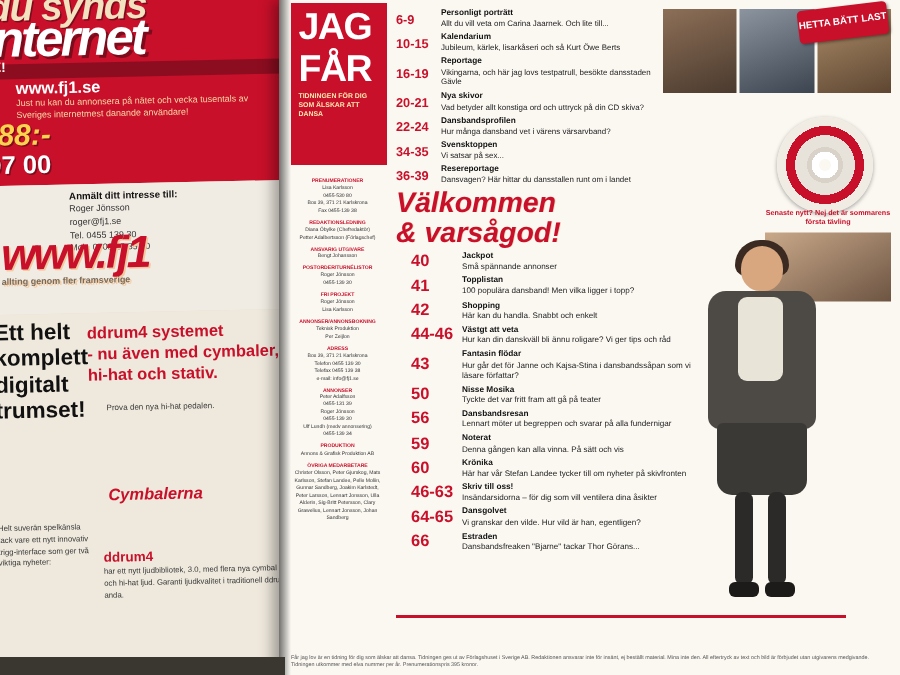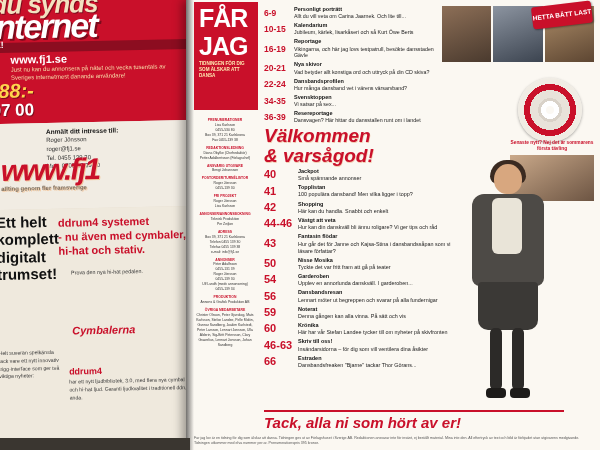--- a/index.html
+++ b/index.html
@@ -154,21 +154,21 @@
     width:84px;height:46px;margin-top:3px;
     background:linear-gradient(150deg,#caa98a,#6d5543);
   }
   
   .welcome{
     position:absolute;left:78px;top:126px;width:200px;
     color:#c9102a;font-size:19px;font-weight:bold;font-style:italic;line-height:1.05;
     text-shadow:.5px .5px 0 #f2cdb2;
   }
   
-  .toc2{position:absolute;left:78px;top:168px;width:196px;}
+  .toc2{position:absolute;left:88px;top:168px;width:196px;}
   .toc2 .pg{width:34px;font-size:11px;}
   .toc2 .tx{font-size:5.4px;}
   
   .model{position:absolute;left:268px;top:164px;width:104px;height:248px;}
   .m-head{position:absolute;left:40px;top:0;width:28px;height:30px;border-radius:50% 50% 45% 45%;background:#d8a77f;}
   .m-hair{position:absolute;left:36px;top:-4px;width:36px;height:24px;border-radius:18px 18px 8px 8px;background:#3a2a21;}
   .m-jacket{position:absolute;left:18px;top:30px;width:72px;height:92px;border-radius:12px 12px 8px 8px;background:#4d4a46;}
   .m-top{position:absolute;left:38px;top:34px;width:30px;height:56px;background:#e9e4d8;border-radius:6px;}
   .m-skirt{position:absolute;left:24px;top:118px;width:60px;height:48px;background:#3b3936;border-radius:4px 4px 10px 10px;}
   .m-leg1{position:absolute;left:36px;top:164px;width:12px;height:62px;background:#2c2a28;border-radius:5px;}
@@ -233,22 +233,22 @@
       <div class="lp-cym">Cymbalerna</div>
       <div class="lp-ddrum">ddrum4</div>
       <div class="lp-fine">har ett nytt ljudbibliotek, 3.0, med flera nya cymbal och hi-hat ljud. Garanti ljudkvalitet i traditionell ddrum anda.</div>
     </div>
   </div>
 
   <div class="rightpage">
     <div class="gutter"></div>
 
     <div class="mast">
+      <div class="w">JAG</div>
       <div class="w">FÅR</div>
-      <div class="w">JAG</div>
       <div class="sub">TIDNINGEN FÖR DIG SOM ÄLSKAR ATT DANSA</div>
     </div>
 
     <div class="toc">
       <div class="row">
         <div class="pg">6-9</div>
         <div class="tx"><b>Personligt porträtt</b><span>Allt du vill veta om Carina Jaarnek. Och lite till...</span></div>
       </div>
       <div class="row">
         <div class="pg">10-15</div>
@@ -318,38 +318,38 @@
         </div>
       <div class="row">
           <div class="pg">43</div>
           <div class="tx"><b>Fantasin flödar</b><span>Hur går det för Janne och Kajsa-Stina i dansbandssåpan som vi läsare författar?</span></div>
         </div>
       <div class="row">
           <div class="pg">50</div>
           <div class="tx"><b>Nisse Mosika</b><span>Tyckte det var fritt fram att gå på teater</span></div>
         </div>
       <div class="row">
-          <div class="pg">54</div>
-          <div class="tx"><b>Garderoben</b><span>Upplev en annorlunda danskväll. I garderoben...</span></div>
-        </div>
-      <div class="row">
           <div class="pg">56</div>
           <div class="tx"><b>Dansbandsresan</b><span>Lennart möter ut begreppen och svarar på alla fundernigar</span></div>
         </div>
       <div class="row">
           <div class="pg">59</div>
           <div class="tx"><b>Noterat</b><span>Denna gången kan alla vinna. På sätt och vis</span></div>
         </div>
       <div class="row">
           <div class="pg">60</div>
           <div class="tx"><b>Krönika</b><span>Här har vår Stefan Landee tycker till om nyheter på skivfronten</span></div>
         </div>
       <div class="row">
           <div class="pg">46-63</div>
           <div class="tx"><b>Skriv till oss!</b><span>Insändarsidorna – för dig som vill ventilera dina åsikter</span></div>
+        </div>
+      <div class="row">
+          <div class="pg">64-65</div>
+          <div class="tx"><b>Dansgolvet</b><span>Vi granskar den vilde. Hur vild är han, egentligen?</span></div>
         </div>
       <div class="row">
           <div class="pg">66</div>
           <div class="tx"><b>Estraden</b><span>Dansbandsfreaken "Bjarne" tackar Thor Görans...</span></div>
         </div>
     </div>
 
     <div style="position:absolute;left:8px;top:118px;width:62px;font-size:3.4px;line-height:1.45;color:#333;text-align:center;">
       <div style="color:#c9102a;font-weight:bold">PRENUMERATIONER</div>
       <div>Lisa Karlsson</div>
@@ -394,18 +394,17 @@
       <div class="m-jacket"></div>
       <div class="m-top"></div>
       <div class="m-skirt"></div>
       <div class="m-leg1"></div>
       <div class="m-leg2"></div>
       <div class="m-shoe1"></div>
       <div class="m-shoe2"></div>
     </div>
 
     <div class="hr"></div>
-    <div class="tack">Tack, alla ni som hört av er!</div>
     <div class="smallprint">Får jag lov är en tidning för dig som älskar att dansa. Tidningen ges ut av Förlagshuset i Sverige AB. Redaktionen ansvarar inte för insänt, ej beställt material. Mina inte den. All eftertryck av text och bild är förbjudet utan utgivarens medgivande. Tidningen utkommer med elva nummer per år. Prenumerationspris 395 kronor.</div>
   </div>
 
   <div class="desk"></div>
 </div>
 
 </body></html>

